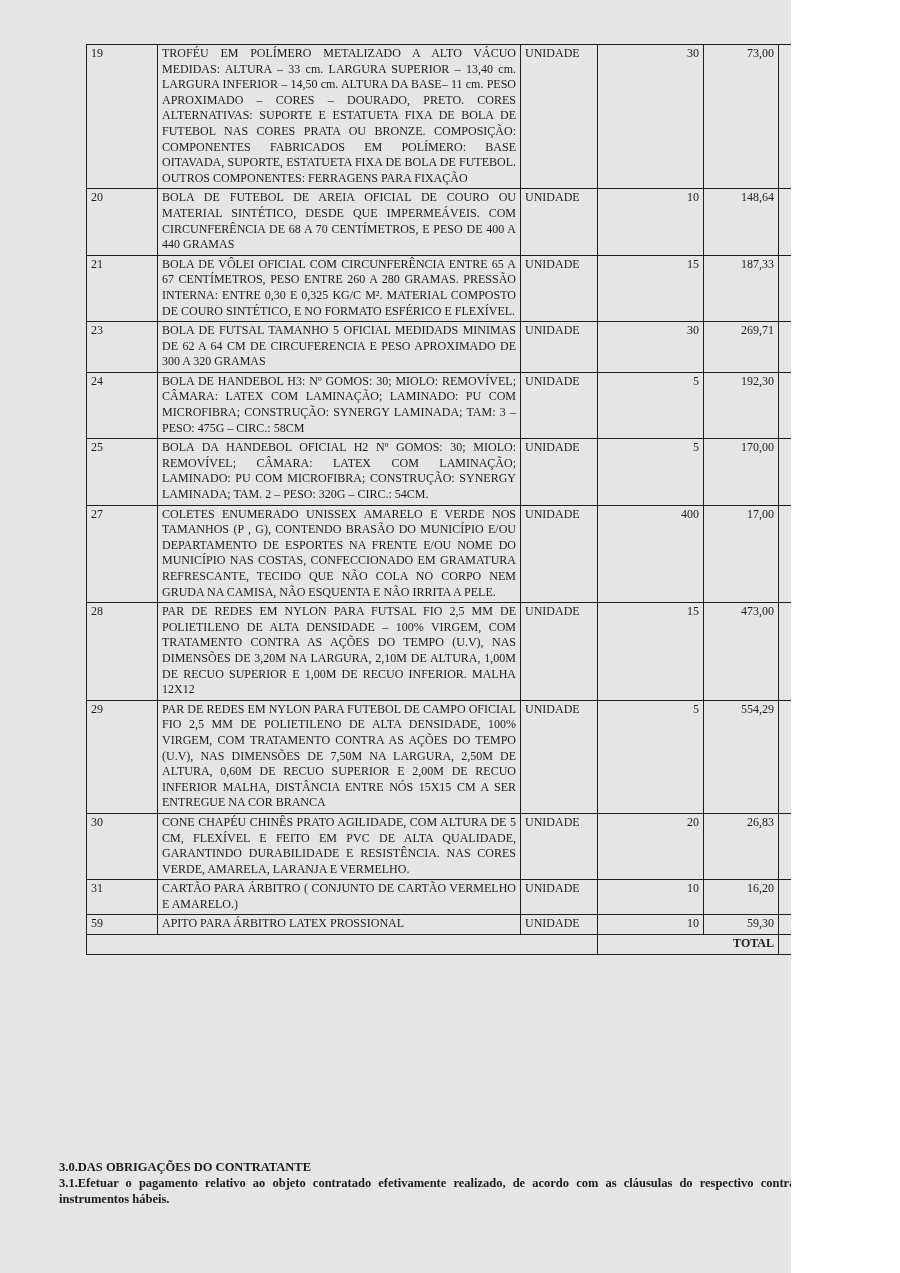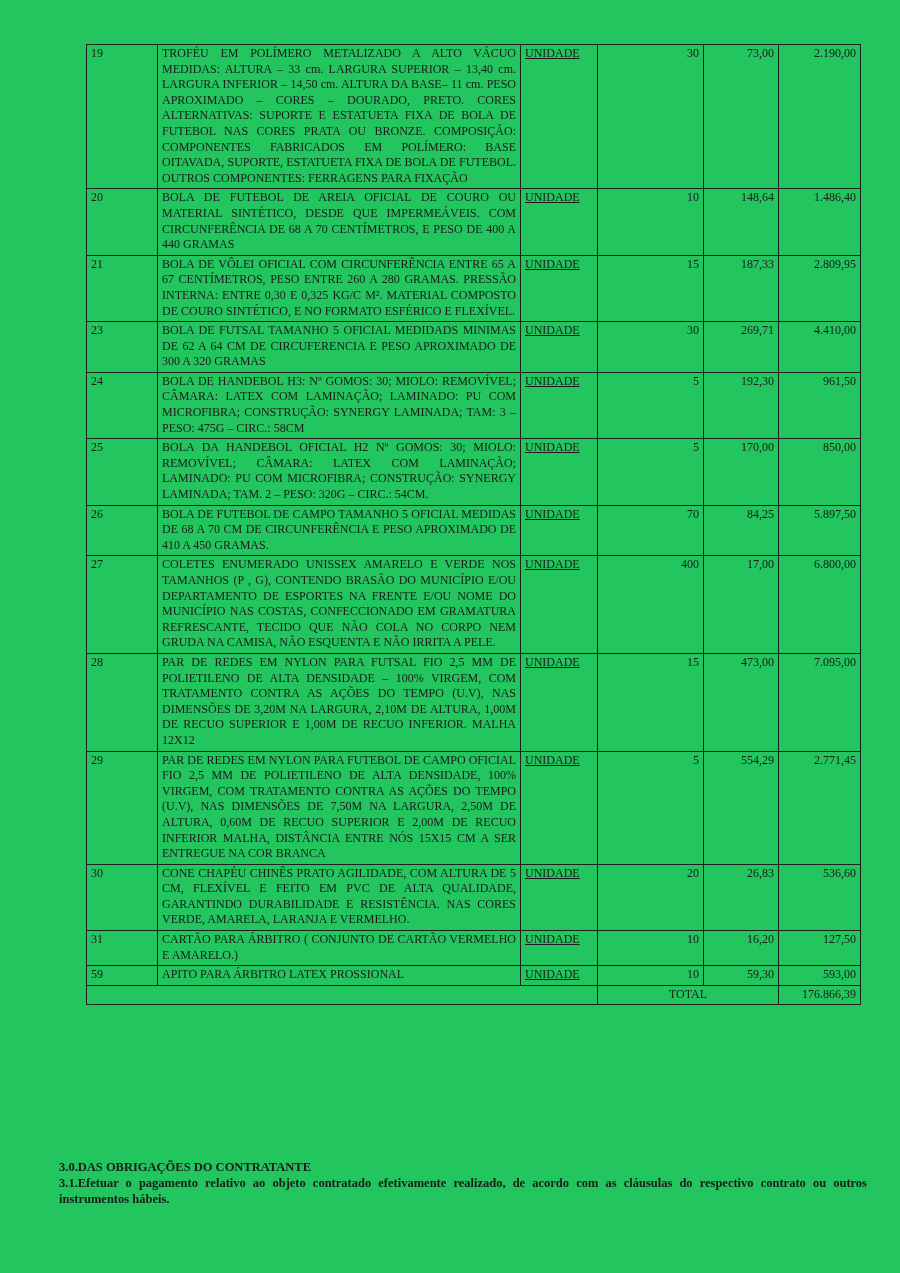--- a/index.html
+++ b/index.html
@@ -2,23 +2,23 @@
 <html lang="pt"><head>
 <meta charset="utf-8">
 <style>
   html, body {
     margin: 0;
     padding: 0;
     background: #ffffff;
   }
   .page {
     position: relative;
-    width: 900px;
+    width: 791px;
     height: 1273px;
-    background: #22c55e;
+    background: #e5e5e5;
     font-family: "Liberation Serif", "DejaVu Serif", serif;
     color: #1b1b1b;
     overflow: hidden;
   }
   table.items {
     position: absolute;
     left: 86px;
     top: 44px;
     width: 774px;
     border-collapse: collapse;
@@ -28,25 +28,25 @@
     border: 1.5px solid #1f1f1f;
     vertical-align: top;
     font-size: 12px;
     line-height: 15.6px;
     padding: 1px 4px 2px 4px;
     overflow: hidden;
     word-wrap: break-word;
   }
   td.cell-item { padding-left: 7px; }
   td.cell-desc { text-align: justify; }
-  td.cell-unit { padding-left: 5px; text-decoration: underline; }
+  td.cell-unit { padding-left: 5px; }
   td.cell-num  { text-align: right; padding-right: 6px; }
   td.total-label {
-    font-weight: normal;
-    text-align: center;
+    font-weight: bold;
+    text-align: right;
     padding-right: 6px;
   }
   .footer {
     position: absolute;
     left: 59px;
     top: 1159px;
     width: 808px;
   }
   .footer-heading {
     margin: 0;
@@ -119,28 +119,20 @@
         </tr>
         <tr>
           <td class="cell-item">25</td>
           <td class="cell-desc">BOLA DA HANDEBOL OFICIAL H2 Nº GOMOS: 30; MIOLO: REMOVÍVEL; CÂMARA: LATEX COM LAMINAÇÃO; LAMINADO: PU COM MICROFIBRA; CONSTRUÇÃO: SYNERGY LAMINADA; TAM. 2 – PESO: 320G – CIRC.: 54CM.</td>
           <td class="cell-unit">UNIDADE</td>
           <td class="cell-num">5</td>
           <td class="cell-num">170,00</td>
           <td class="cell-num">850,00</td>
         </tr>
         <tr>
-          <td class="cell-item">26</td>
-          <td class="cell-desc">BOLA DE FUTEBOL DE CAMPO TAMANHO 5 OFICIAL MEDIDAS DE 68 A 70 CM DE CIRCUNFERÊNCIA E PESO APROXIMADO DE 410 A 450 GRAMAS.</td>
-          <td class="cell-unit">UNIDADE</td>
-          <td class="cell-num">70</td>
-          <td class="cell-num">84,25</td>
-          <td class="cell-num">5.897,50</td>
-        </tr>
-        <tr>
           <td class="cell-item">27</td>
           <td class="cell-desc">COLETES ENUMERADO UNISSEX AMARELO E VERDE NOS TAMANHOS (P , G), CONTENDO BRASÃO DO MUNICÍPIO E/OU DEPARTAMENTO DE ESPORTES NA FRENTE E/OU NOME DO MUNICÍPIO NAS COSTAS, CONFECCIONADO EM GRAMATURA REFRESCANTE, TECIDO QUE NÃO COLA NO CORPO NEM GRUDA NA CAMISA, NÃO ESQUENTA E NÃO IRRITA A PELE.</td>
           <td class="cell-unit">UNIDADE</td>
           <td class="cell-num">400</td>
           <td class="cell-num">17,00</td>
           <td class="cell-num">6.800,00</td>
         </tr>
         <tr>
           <td class="cell-item">28</td>
           <td class="cell-desc">PAR DE REDES EM NYLON PARA FUTSAL FIO 2,5 MM DE POLIETILENO DE ALTA DENSIDADE – 100% VIRGEM, COM TRATAMENTO CONTRA AS AÇÕES DO TEMPO (U.V), NAS DIMENSÕES DE 3,20M NA LARGURA, 2,10M DE ALTURA, 1,00M DE RECUO SUPERIOR E 1,00M DE RECUO INFERIOR. MALHA 12X12</td>

